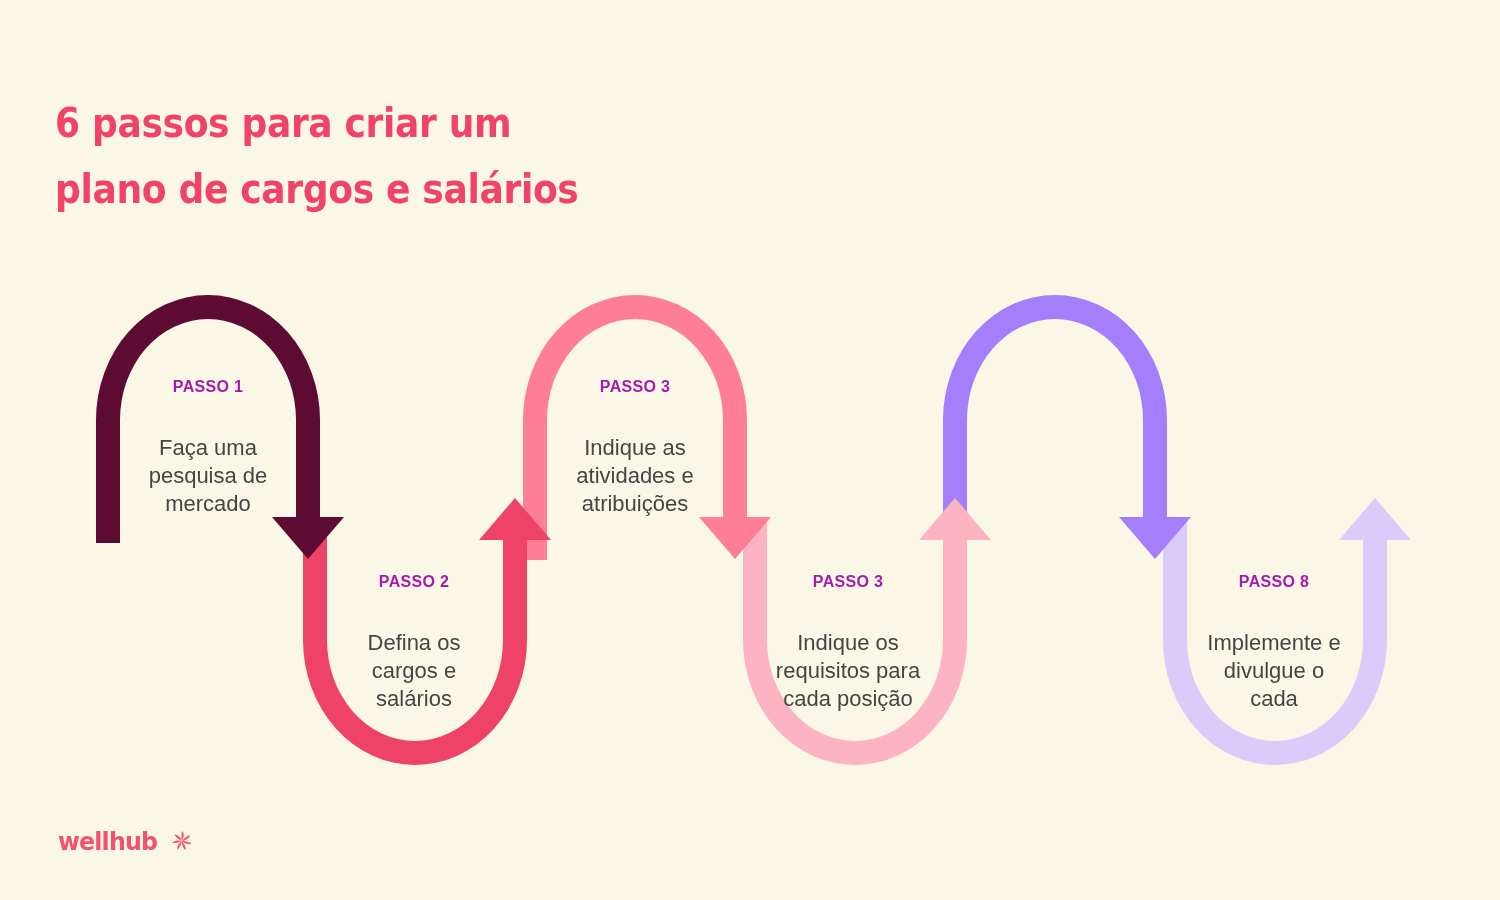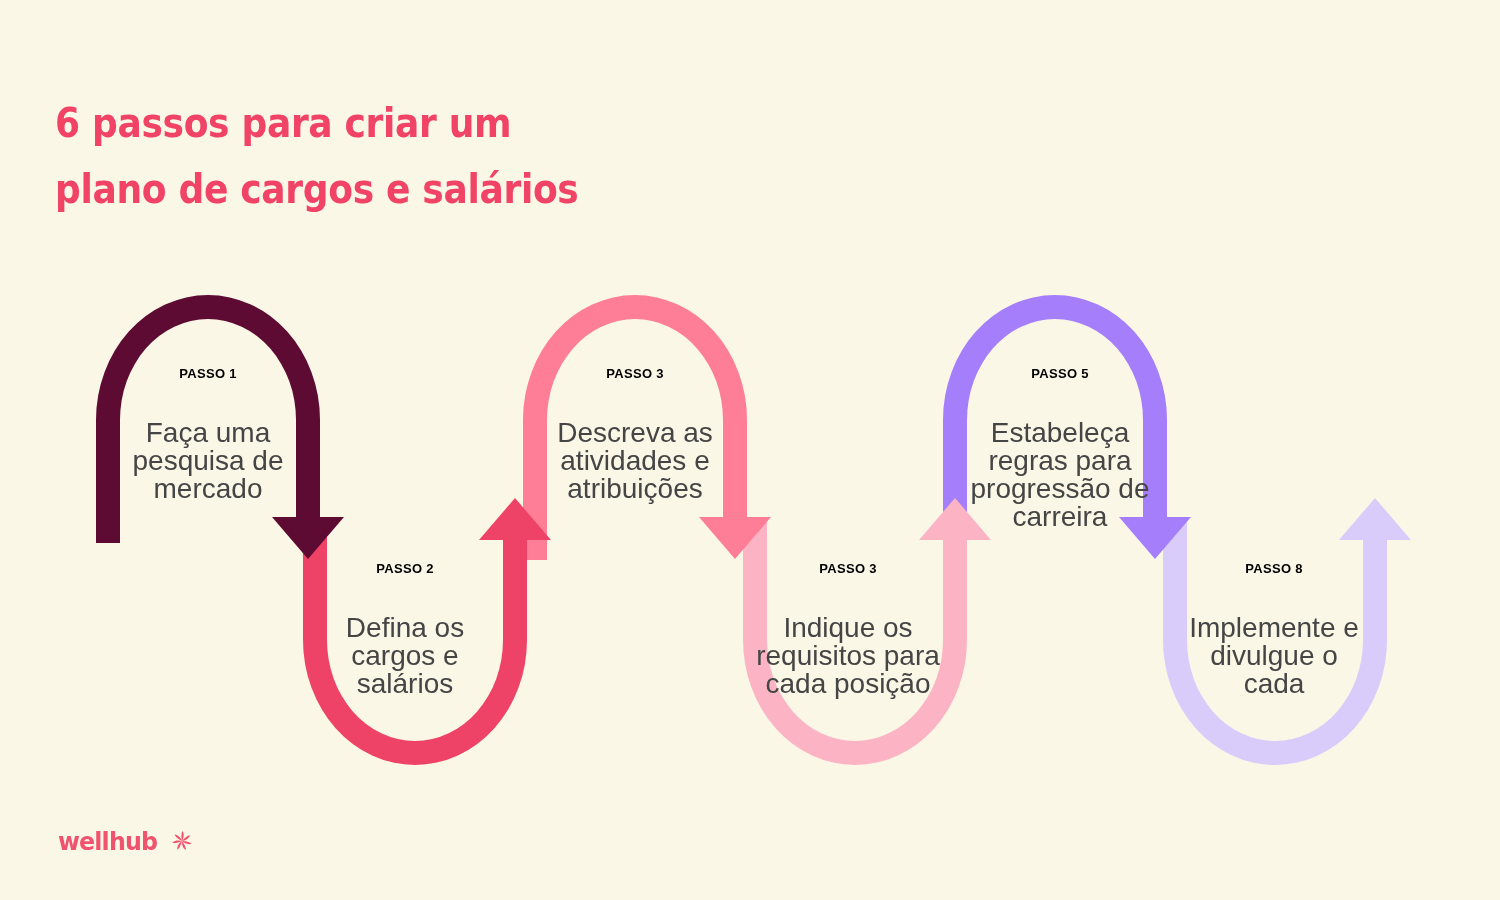--- a/index.html
+++ b/index.html
@@ -52,29 +52,29 @@
 
   
   .step-block {
     position: absolute;
     text-align: center;
     width: 230px;
   }
   .step-label {
     font-family: "Liberation Sans", sans-serif;
     font-weight: 700;
-    font-size: 13px;
+    font-size: 16px;
     letter-spacing: 0.3px;
-    color: #000000;
-    margin: 4px;
+    color: #a21caf;
+    margin: 16px;
   }
   .step-desc {
     font-family: "Liberation Sans", sans-serif;
     font-weight: 400;
-    font-size: 28px;
+    font-size: 22px;
     line-height: 28px;
     color: #454545;
     margin: 0;
     margin-top: 38px;
     white-space: pre-line;
   }
 
   
   .logo {
     position: absolute;
@@ -197,48 +197,41 @@
     </g>
   </svg>
 
   <div class="step-block" style="left:93px; top:362px;">
     <div class="step-label">PASSO 1</div>
     <div class="step-desc">Faça uma
 pesquisa de
 mercado</div>
   </div>
 
-  <div class="step-block" style="left:290px; top:557px;">
+  <div class="step-block" style="left:299px; top:557px;">
     <div class="step-label">PASSO 2</div>
     <div class="step-desc">Defina os
 cargos e
 salários</div>
   </div>
 
   <div class="step-block" style="left:520px; top:362px;">
     <div class="step-label">PASSO 3</div>
-    <div class="step-desc">Descreva as
+    <div class="step-desc">Indique as
 atividades e
 atribuições</div>
   </div>
 
   <div class="step-block" style="left:733px; top:557px;">
     <div class="step-label">PASSO 3</div>
     <div class="step-desc">Indique os
 requisitos para
 cada posição</div>
   </div>
 
-  <div class="step-block" style="left:945px; top:362px;">
-    <div class="step-label">PASSO 5</div>
-    <div class="step-desc">Estabeleça
-regras para
-progressão de
-carreira</div>
-  </div>
 
   <div class="step-block" style="left:1159px; top:557px;">
     <div class="step-label">PASSO 8</div>
     <div class="step-desc">Implemente e
 divulgue o
 cada</div>
   </div>
 
   <div class="logo">
     <span class="logo-word" style="color: rgb(240, 83, 110);">wellhub</span>

